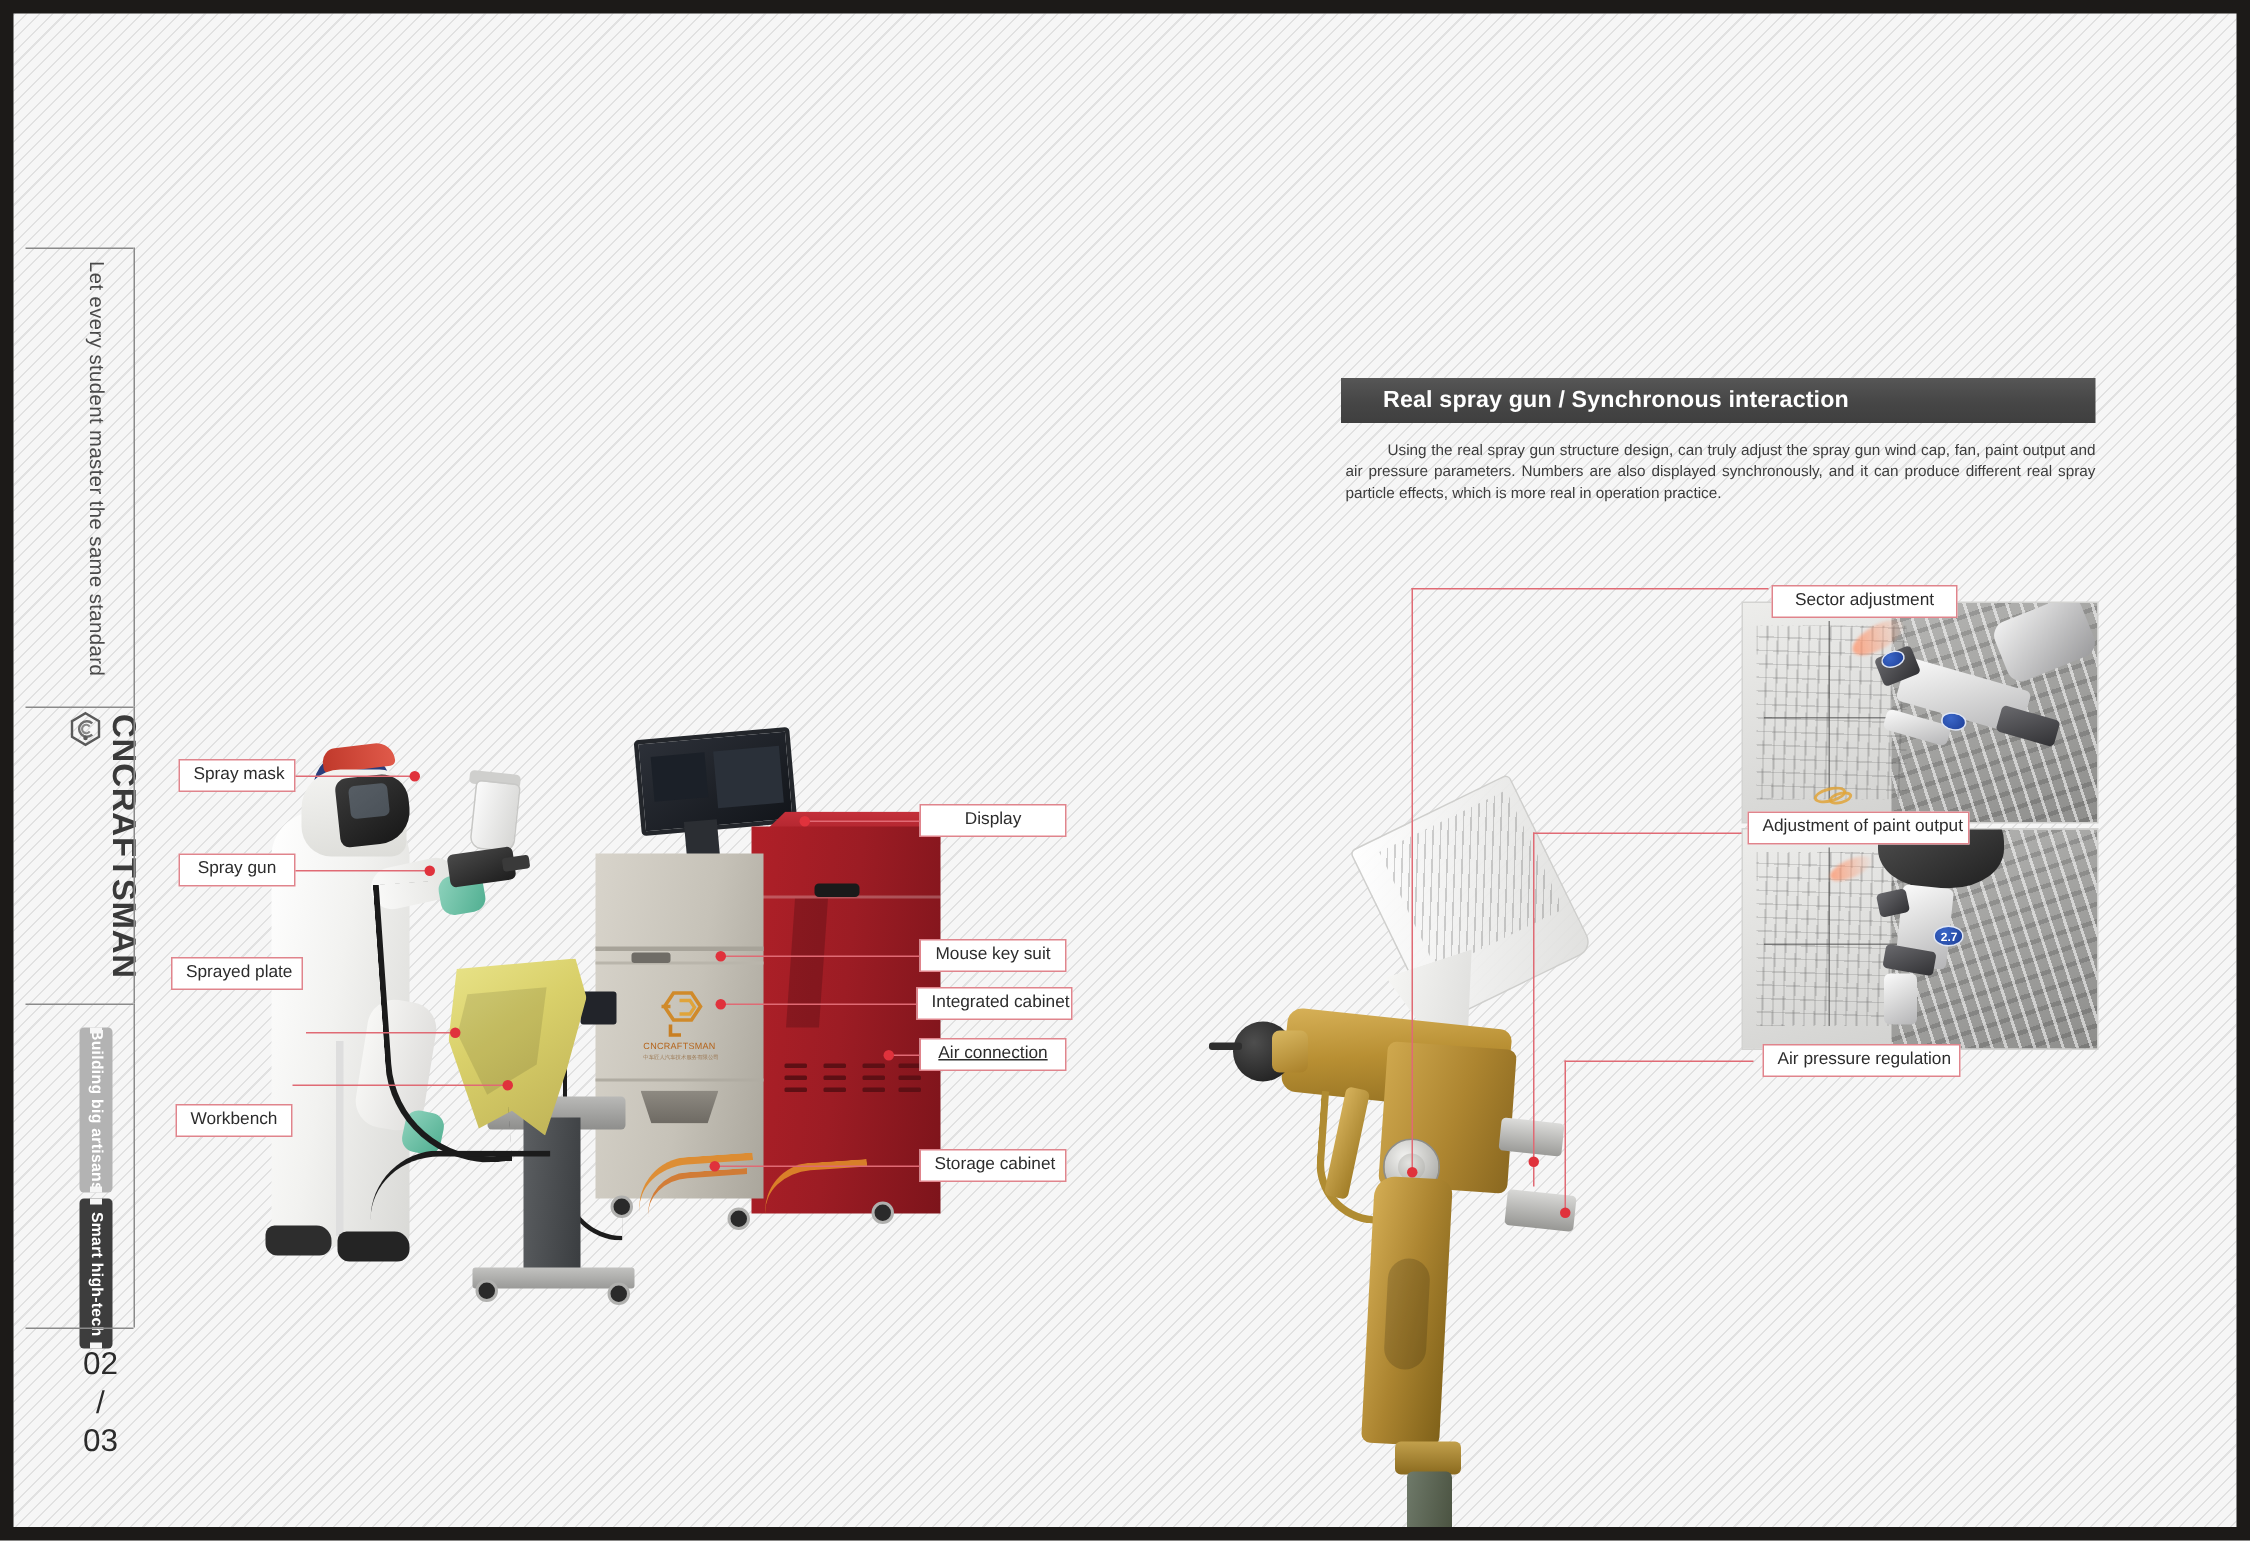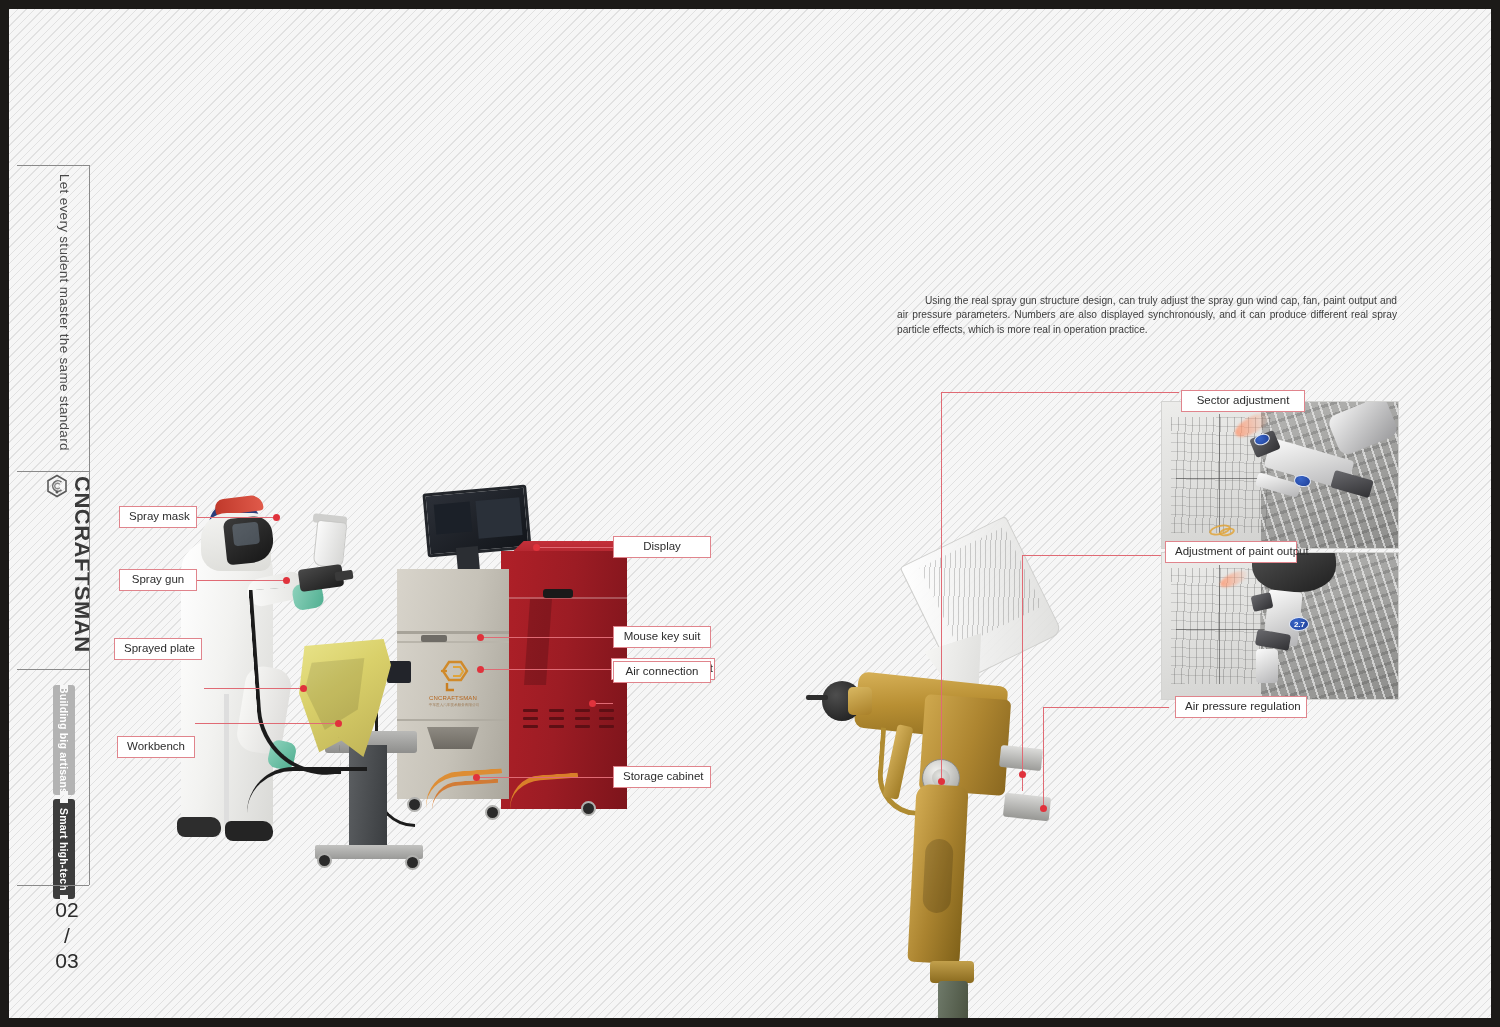--- a/index.html
+++ b/index.html
@@ -513,20 +513,23 @@
       <div class="pill-notch" style="bottom:0;"></div>
     </div>
 
     <div class="rail-divider" style="top:876px;"></div>
     <div class="rail-vline" style="left:80px; top:660px; height:216px;"></div>
 
     <div id="pagenum">02<br>/<br>03</div>
   </div>
 
 
+  <div id="rp-header">
+    <div id="rp-header-title">Real spray gun / Synchronous interaction</div>
+  </div>
   <div id="rp-body">Using the real spray gun structure design, can truly adjust the spray gun wind cap, fan, paint output and air pressure parameters. Numbers are also displayed synchronously, and it can produce different real spray particle effects, which is more real in operation practice.</div>
 
   <div id="illus">
 
     <div class="wk" id="cab-monitor"></div>
     <div class="wk" id="cab-mon-scr1"></div>
     <div class="wk" id="cab-mon-scr2"></div>
     <div class="wk" id="cab-mon-stand"></div>
 
     <div class="wk" id="cab-red-top"></div>
@@ -623,21 +626,21 @@
   <div class="dot" style="left:524px; top:535px;"></div>
 
   <div class="callout center" style="left:604px; top:617px; width:98px;">Mouse key suit</div>
   <div class="lead h" style="left:474px; top:628px; width:130px;"></div>
   <div class="dot" style="left:468px; top:625px;"></div>
 
   <div class="callout center" style="left:602px; top:649px; width:104px;">Integrated cabinet</div>
   <div class="lead h" style="left:474px; top:660px; width:128px;"></div>
   <div class="dot" style="left:468px; top:657px;"></div>
 
-  <div class="callout center" style="left:604px; top:652px; width:98px;">Air connection</div>
+  <div class="callout center" style="left:604px; top:683px; width:98px;text-decoration:underline;">Air connection</div>
   <div class="lead h" style="left:586px; top:694px; width:18px;"></div>
   <div class="dot" style="left:580px; top:691px;"></div>
 
   <div class="callout center" style="left:604px; top:757px; width:98px;">Storage cabinet</div>
   <div class="lead h" style="left:470px; top:768px; width:134px;"></div>
   <div class="dot" style="left:464px; top:765px;"></div>
 
   <div id="bigun">
     <div class="wk" id="bg-cup"></div>
     <div class="wk" id="bg-cup-label"></div>
@@ -699,16 +702,16 @@
     <div class="ph-spray" style="left:24%; top:14%; width:30px; height:12px; transform:rotate(-24deg);"></div>
     <div class="ph-gun-body" style="left:44%; top:26%; width:34px; height:54px; transform:rotate(6deg);"></div>
     <div class="ph-gun-dark" style="left:38%; top:28%; width:20px; height:16px; transform:rotate(-12deg);"></div>
     <div class="ph-gun-dark" style="left:40%; top:54%; width:34px; height:16px; transform:rotate(10deg);"></div>
     <div class="ph-gun-body" style="left:40%; top:66%; width:22px; height:34px;"></div>
     <div class="badge" style="left:54%; top:44%; width:20px; height:14px;">2.7</div>
   </div>
 
 
   <div class="callout center" style="left:1172px; top:381px; width:124px;">Sector adjustment</div>
-  <div class="callout center" style="left:1156px; top:532px; width:132px;">Adjustment of paint output</div>
+  <div class="callout center" style="left:1156px; top:532px; width:148px;">Adjustment of paint output</div>
   <div class="callout center" style="left:1166px; top:687px; width:132px;">Air pressure regulation</div>
 
 </div>
 
 </body></html>

